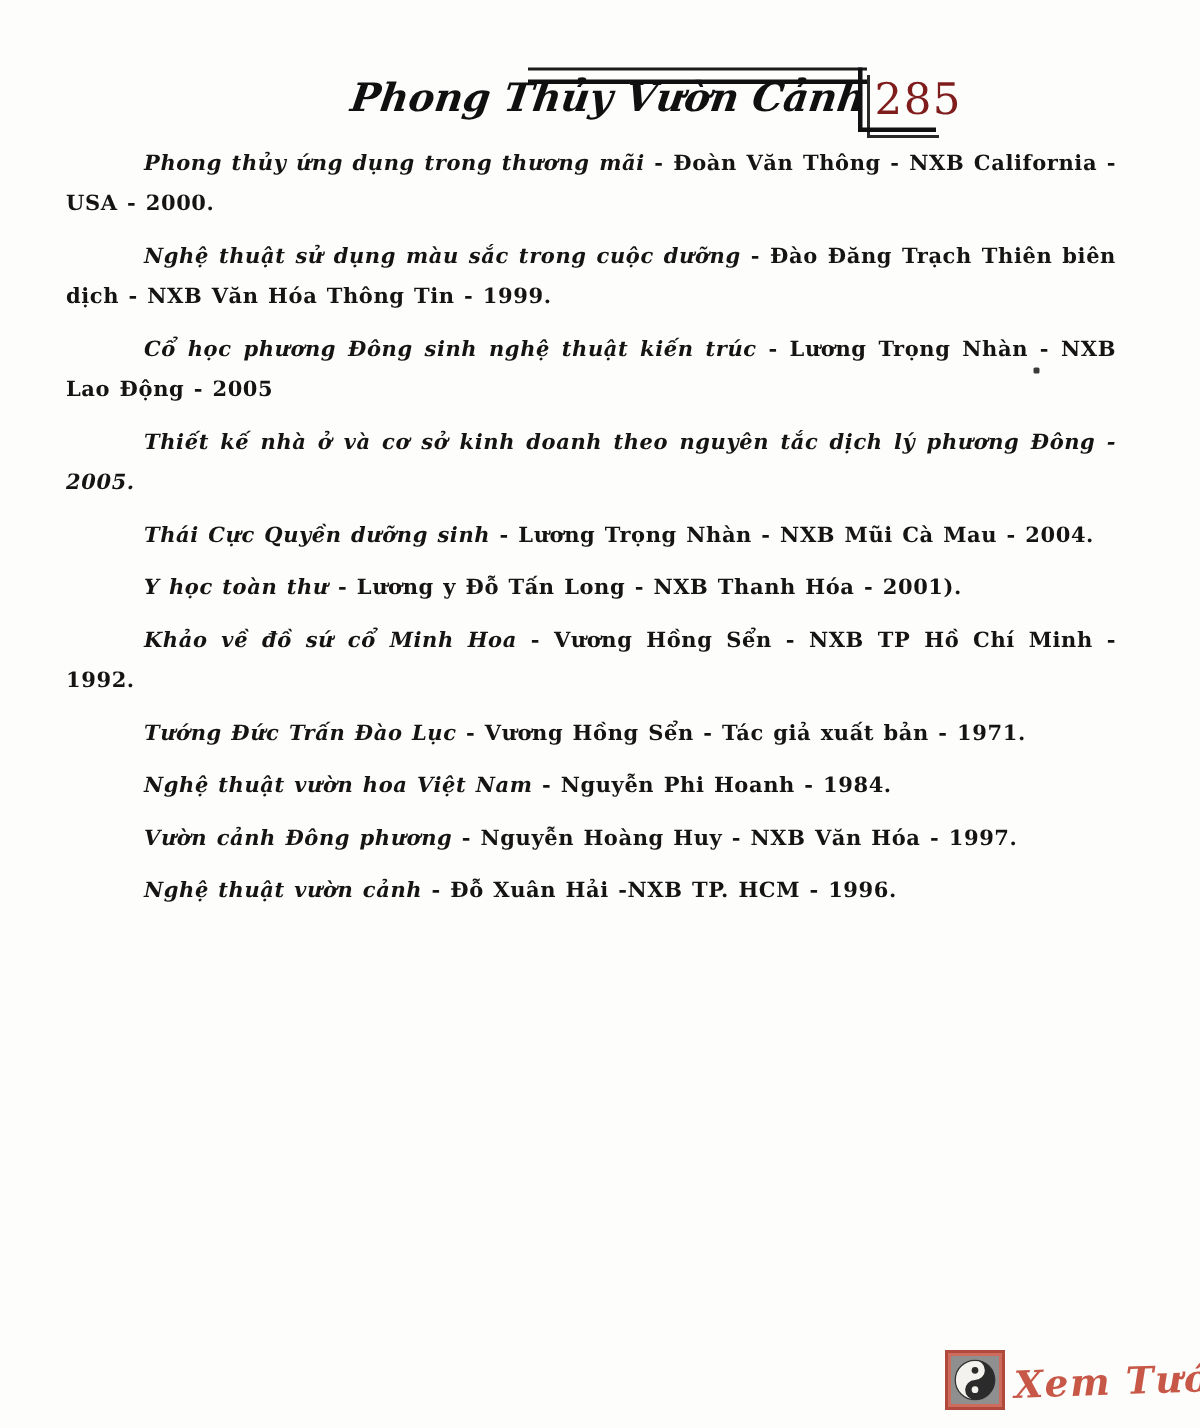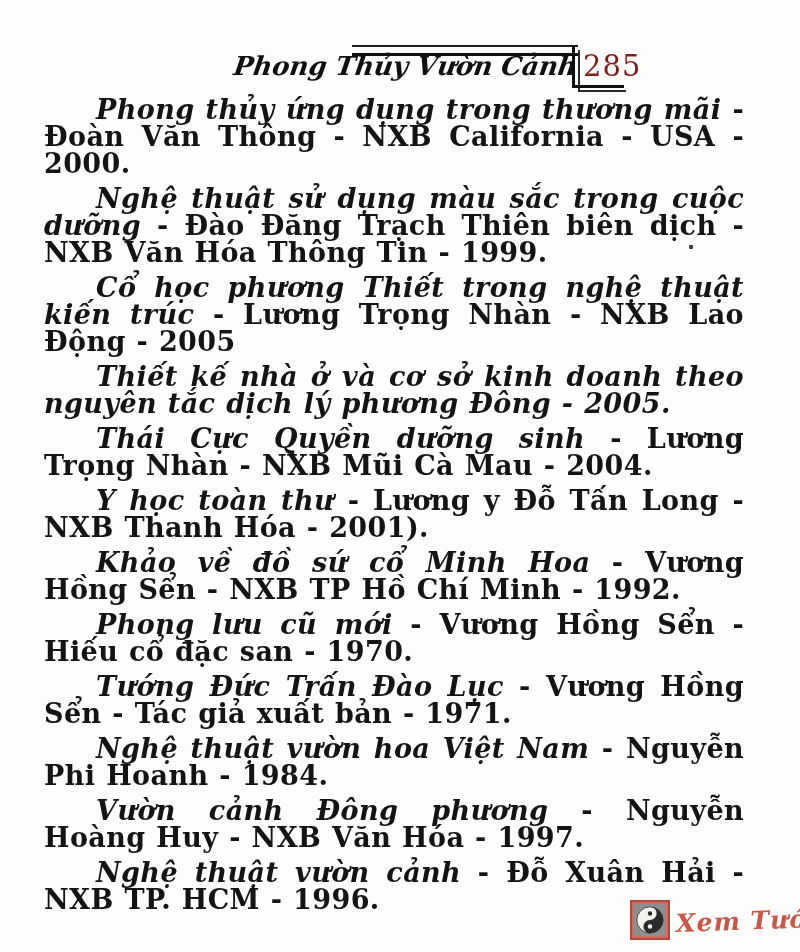--- a/index.html
+++ b/index.html
@@ -40,21 +40,21 @@
     position:absolute;left:583px;top:50px;
     font-size:29px;line-height:32px;font-weight:400;
     letter-spacing:1px;color:#7f1d1d;
   }
   
   .content{
     position:absolute;left:44px;top:96px;width:700px;
   }
   .entry{
     margin:0 0 8px 0;
-    font-size:27px;line-height:27px;
+    font-size:14px;line-height:27px;
     font-weight:700;
     letter-spacing:0.4px;word-spacing:1px;
     text-align:justify;
     text-indent:52px;
   }
   .entry .title{font-style:italic;}
   
   .speck{
     position:absolute;left:689px;top:245px;width:4px;height:4px;
     background:#3a3a3a;border-radius:1px;
@@ -91,26 +91,25 @@
   <div class="hdr-rule-vert-echo"></div>
   <div class="hdr-rule-bottom"></div>
   <div class="hdr-rule-bottom-echo"></div>
 
   <div class="hdr-title">Phong Thủy Vườn Cảnh</div>
   <div class="hdr-pagenum">285</div>
 
   <main class="content">
     <p class="entry"><span class="title">Phong thủy ứng dụng trong thương mãi</span><span class="detail"> - Đoàn Văn Thông - NXB California - USA - 2000.</span></p>
     <p class="entry"><span class="title">Nghệ thuật sử dụng màu sắc trong cuộc dưỡng</span><span class="detail"> - Đào Đăng Trạch Thiên biên dịch - NXB Văn Hóa Thông Tin - 1999.</span></p>
-    <p class="entry"><span class="title">Cổ học phương Thiết trong nghệ thuật kiến trúc</span><span class="detail"> - Lương Trọng Nhàn - NXB Lao Động - 2005</span></p>
+    <p class="entry"><span class="title">Cổ học phương Đông sinh nghệ thuật kiến trúc</span><span class="detail"> - Lương Trọng Nhàn - NXB Lao Động - 2005</span></p>
     <p class="entry"><span class="title">Thiết kế nhà ở và cơ sở kinh doanh theo nguyên tắc dịch lý phương Đông - 2005.</span><span class="detail"></span></p>
     <p class="entry"><span class="title">Thái Cực Quyền dưỡng sinh</span><span class="detail"> - Lương Trọng Nhàn - NXB Mũi Cà Mau - 2004.</span></p>
     <p class="entry"><span class="title">Y học toàn thư</span><span class="detail"> - Lương y Đỗ Tấn Long - NXB Thanh Hóa - 2001).</span></p>
     <p class="entry"><span class="title">Khảo về đồ sứ cổ Minh Hoa</span><span class="detail"> - Vương Hồng Sển - NXB TP Hồ Chí Minh - 1992.</span></p>
-    <p class="entry"><span class="title">Phong lưu cũ mới</span><span class="detail"> - Vương Hồng Sển - Hiếu cổ đặc san - 1970.</span></p>
     <p class="entry"><span class="title">Tướng Đức Trấn Đào Lục</span><span class="detail"> - Vương Hồng Sển - Tác giả xuất bản - 1971.</span></p>
     <p class="entry"><span class="title">Nghệ thuật vườn hoa Việt Nam</span><span class="detail"> - Nguyễn Phi Hoanh - 1984.</span></p>
     <p class="entry"><span class="title">Vườn cảnh Đông phương</span><span class="detail"> - Nguyễn Hoàng Huy - NXB Văn Hóa - 1997.</span></p>
     <p class="entry"><span class="title">Nghệ thuật vườn cảnh</span><span class="detail"> - Đỗ Xuân Hải -NXB TP. HCM - 1996.</span></p>
   </main>
 
   <div class="speck"></div>
 
   <div class="watermark">
     <span class="wm-icon">

